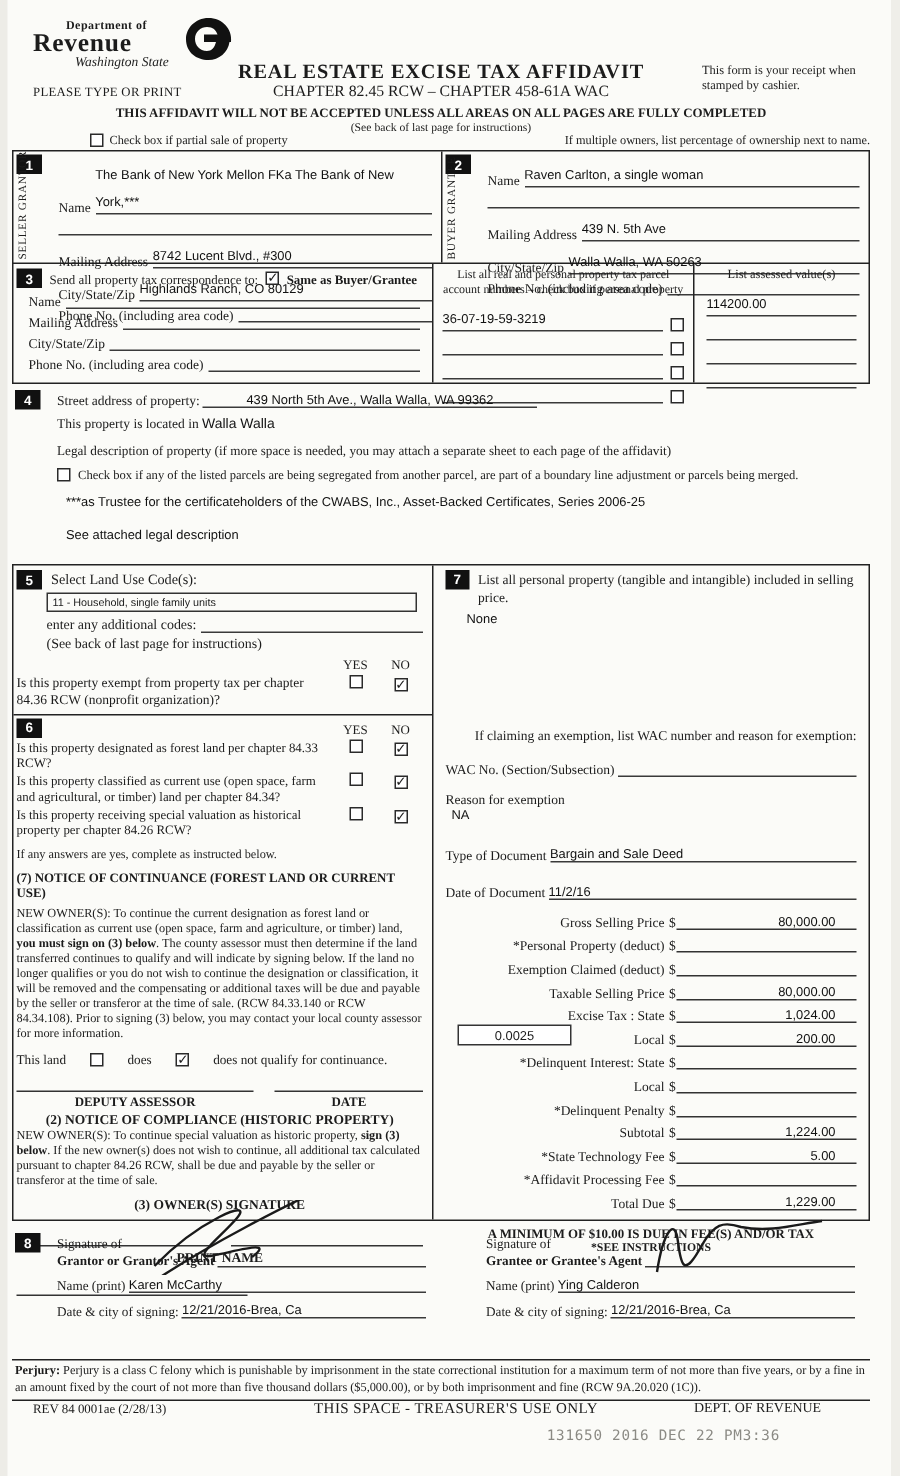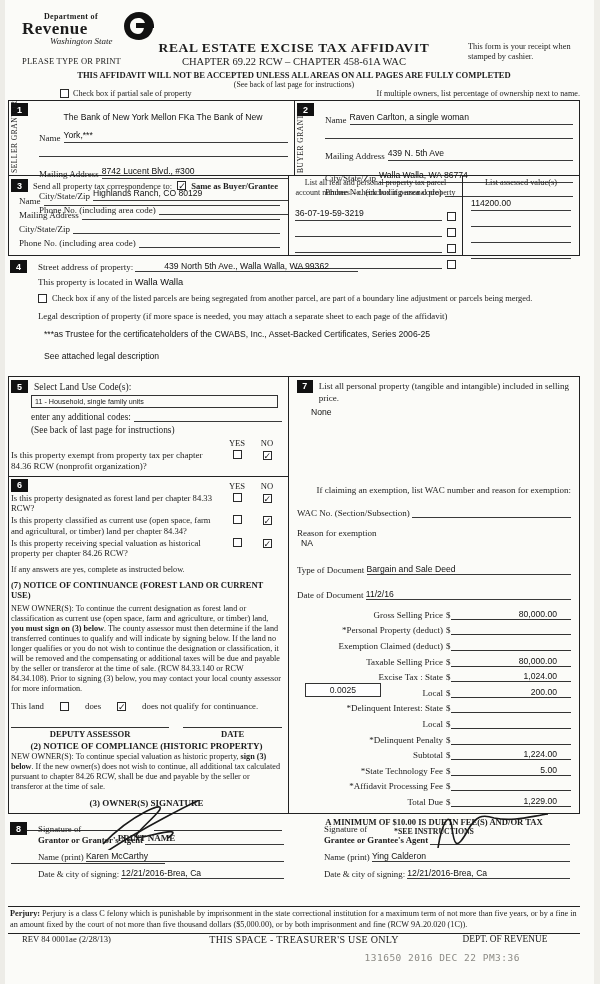--- a/index.html
+++ b/index.html
@@ -139,21 +139,21 @@
     <div class="logo">
       <div class="logo-dept">Department of</div>
       <div class="logo-rev">Revenue</div>
       <div class="logo-state">Washington State</div>
       <svg class="logo-swirl" width="34" height="32" viewBox="0 0 34 32">
         <path d="M17 2 C8 2 2 9 2 16 C2 25 9 30 17 30 C24 30 30 25 31 18 L22 18 C21 22 19 24 16 24 C11 24 8 20 8 16 C8 11 12 8 16 8 C20 8 22 10 23 13 L14 13 L14 18 L32 18 C33 9 26 2 17 2 Z" fill="#111"></path>
       </svg>
     </div>
     <div class="type-print">PLEASE TYPE OR PRINT</div>
     <div class="title">REAL ESTATE EXCISE TAX AFFIDAVIT</div>
-    <div class="subtitle">CHAPTER 69.22 RCW – CHAPTER 458-61A WAC</div>
+    <div class="subtitle">CHAPTER 82.45 RCW – CHAPTER 458-61A WAC</div>
     <div class="receipt-note">This form is your receipt when stamped by cashier.</div>
     <div class="warning">THIS AFFIDAVIT WILL NOT BE ACCEPTED UNLESS ALL AREAS ON ALL PAGES ARE FULLY COMPLETED</div>
     <div class="see-back">(See back of last page for instructions)</div>
     <div class="pre-box-row">
       <span class="left">
         <span class="cb"></span>
         <span>Check box if partial sale of property</span>
       </span>
       <span>If multiple owners, list percentage of ownership next to name.</span>
     </div>
@@ -196,21 +196,21 @@
         </div>
       <div class="frow">
           <span class="fill"></span>
         </div>
       <div class="frow">
           <span class="lab">Mailing Address</span>
         <span class="fill"><span class="val">439 N. 5th Ave</span></span>
         </div>
       <div class="frow">
           <span class="lab">City/State/Zip</span>
-        <span class="fill"><span class="val">Walla Walla, WA 86774</span></span>
+        <span class="fill"><span class="val">Walla Walla, WA 50263</span></span>
         </div>
       <div class="frow">
           <span class="lab">Phone No. (including area code)</span>
         <span class="fill"></span>
         </div>
     </div>
   </div>
 
   <div class="box3">
     <div class="b3-left">
@@ -278,26 +278,26 @@
     <div class="content">
       <div class="s4row">
         <span class="lab">Street address of property:</span>&nbsp;
         <span class="fill" style="max-width:320px"><span class="val">439 North 5th Ave., Walla Walla, WA 99362</span></span>
         <span style="flex:1"></span>
       </div>
       <div class="s4row" style="margin-top:5px">
         <span class="lab">This property is located in</span>&nbsp;
         <span class="val" style="font-size:9.3px">Walla Walla</span>
       </div>
+      <div class="s4row" style="margin-top:8px">
+        <span style="font-size:8.8px">Legal description of property (if more space is needed, you may attach a separate sheet to each page of the affidavit)</span>
+      </div>
       <div class="s4row" style="margin-top:7px; align-items:center; gap:5px;">
         <span class="cb"></span>
         <span style="font-size:8.4px">Check box if any of the listed parcels are being segregated from another parcel, are part of a boundary line adjustment or parcels being merged.</span>
-      </div>
-      <div class="s4row" style="margin-top:8px">
-        <span style="font-size:8.8px">Legal description of property (if more space is needed, you may attach a separate sheet to each page of the affidavit)</span>
       </div>
       <div class="s4row" style="margin-top:8px; margin-left:6px;">
         <span class="val">***as Trustee for the certificateholders of the CWABS, Inc., Asset-Backed Certificates, Series 2006-25</span>
       </div>
       <div class="s4row" style="margin-top:12px; margin-left:6px;">
         <span class="val">See attached legal description</span>
       </div>
     </div>
   </div>
 

